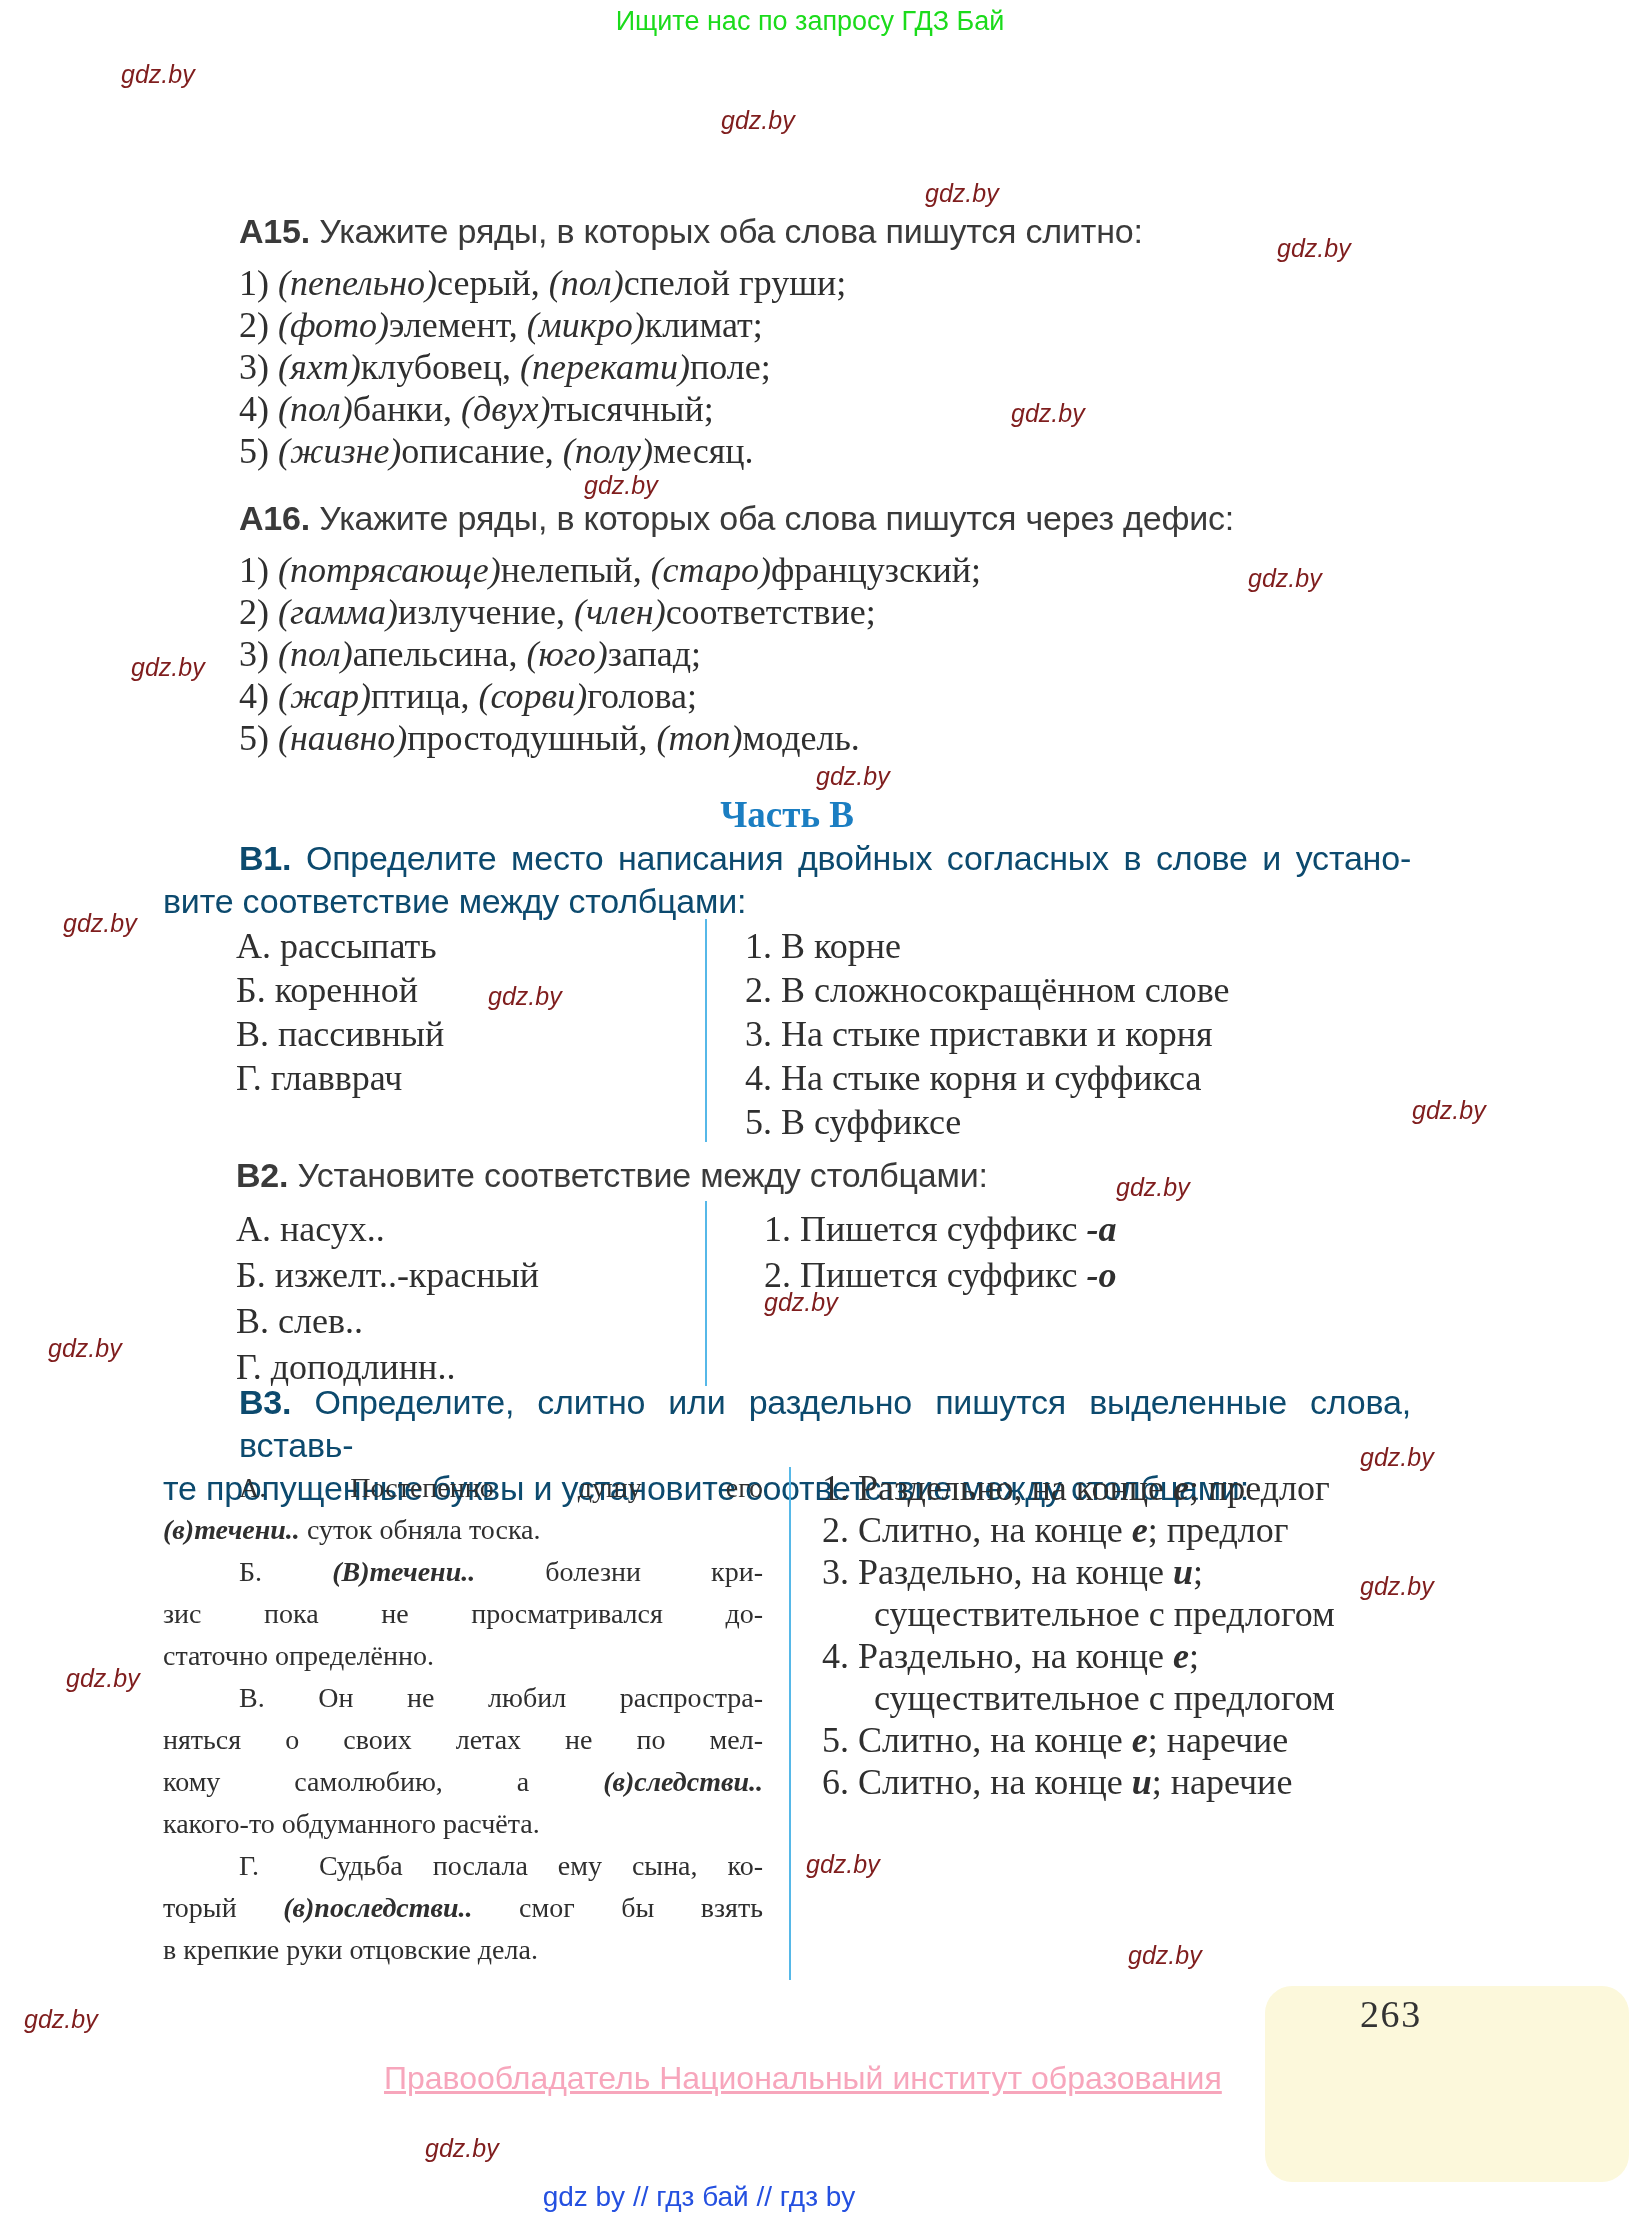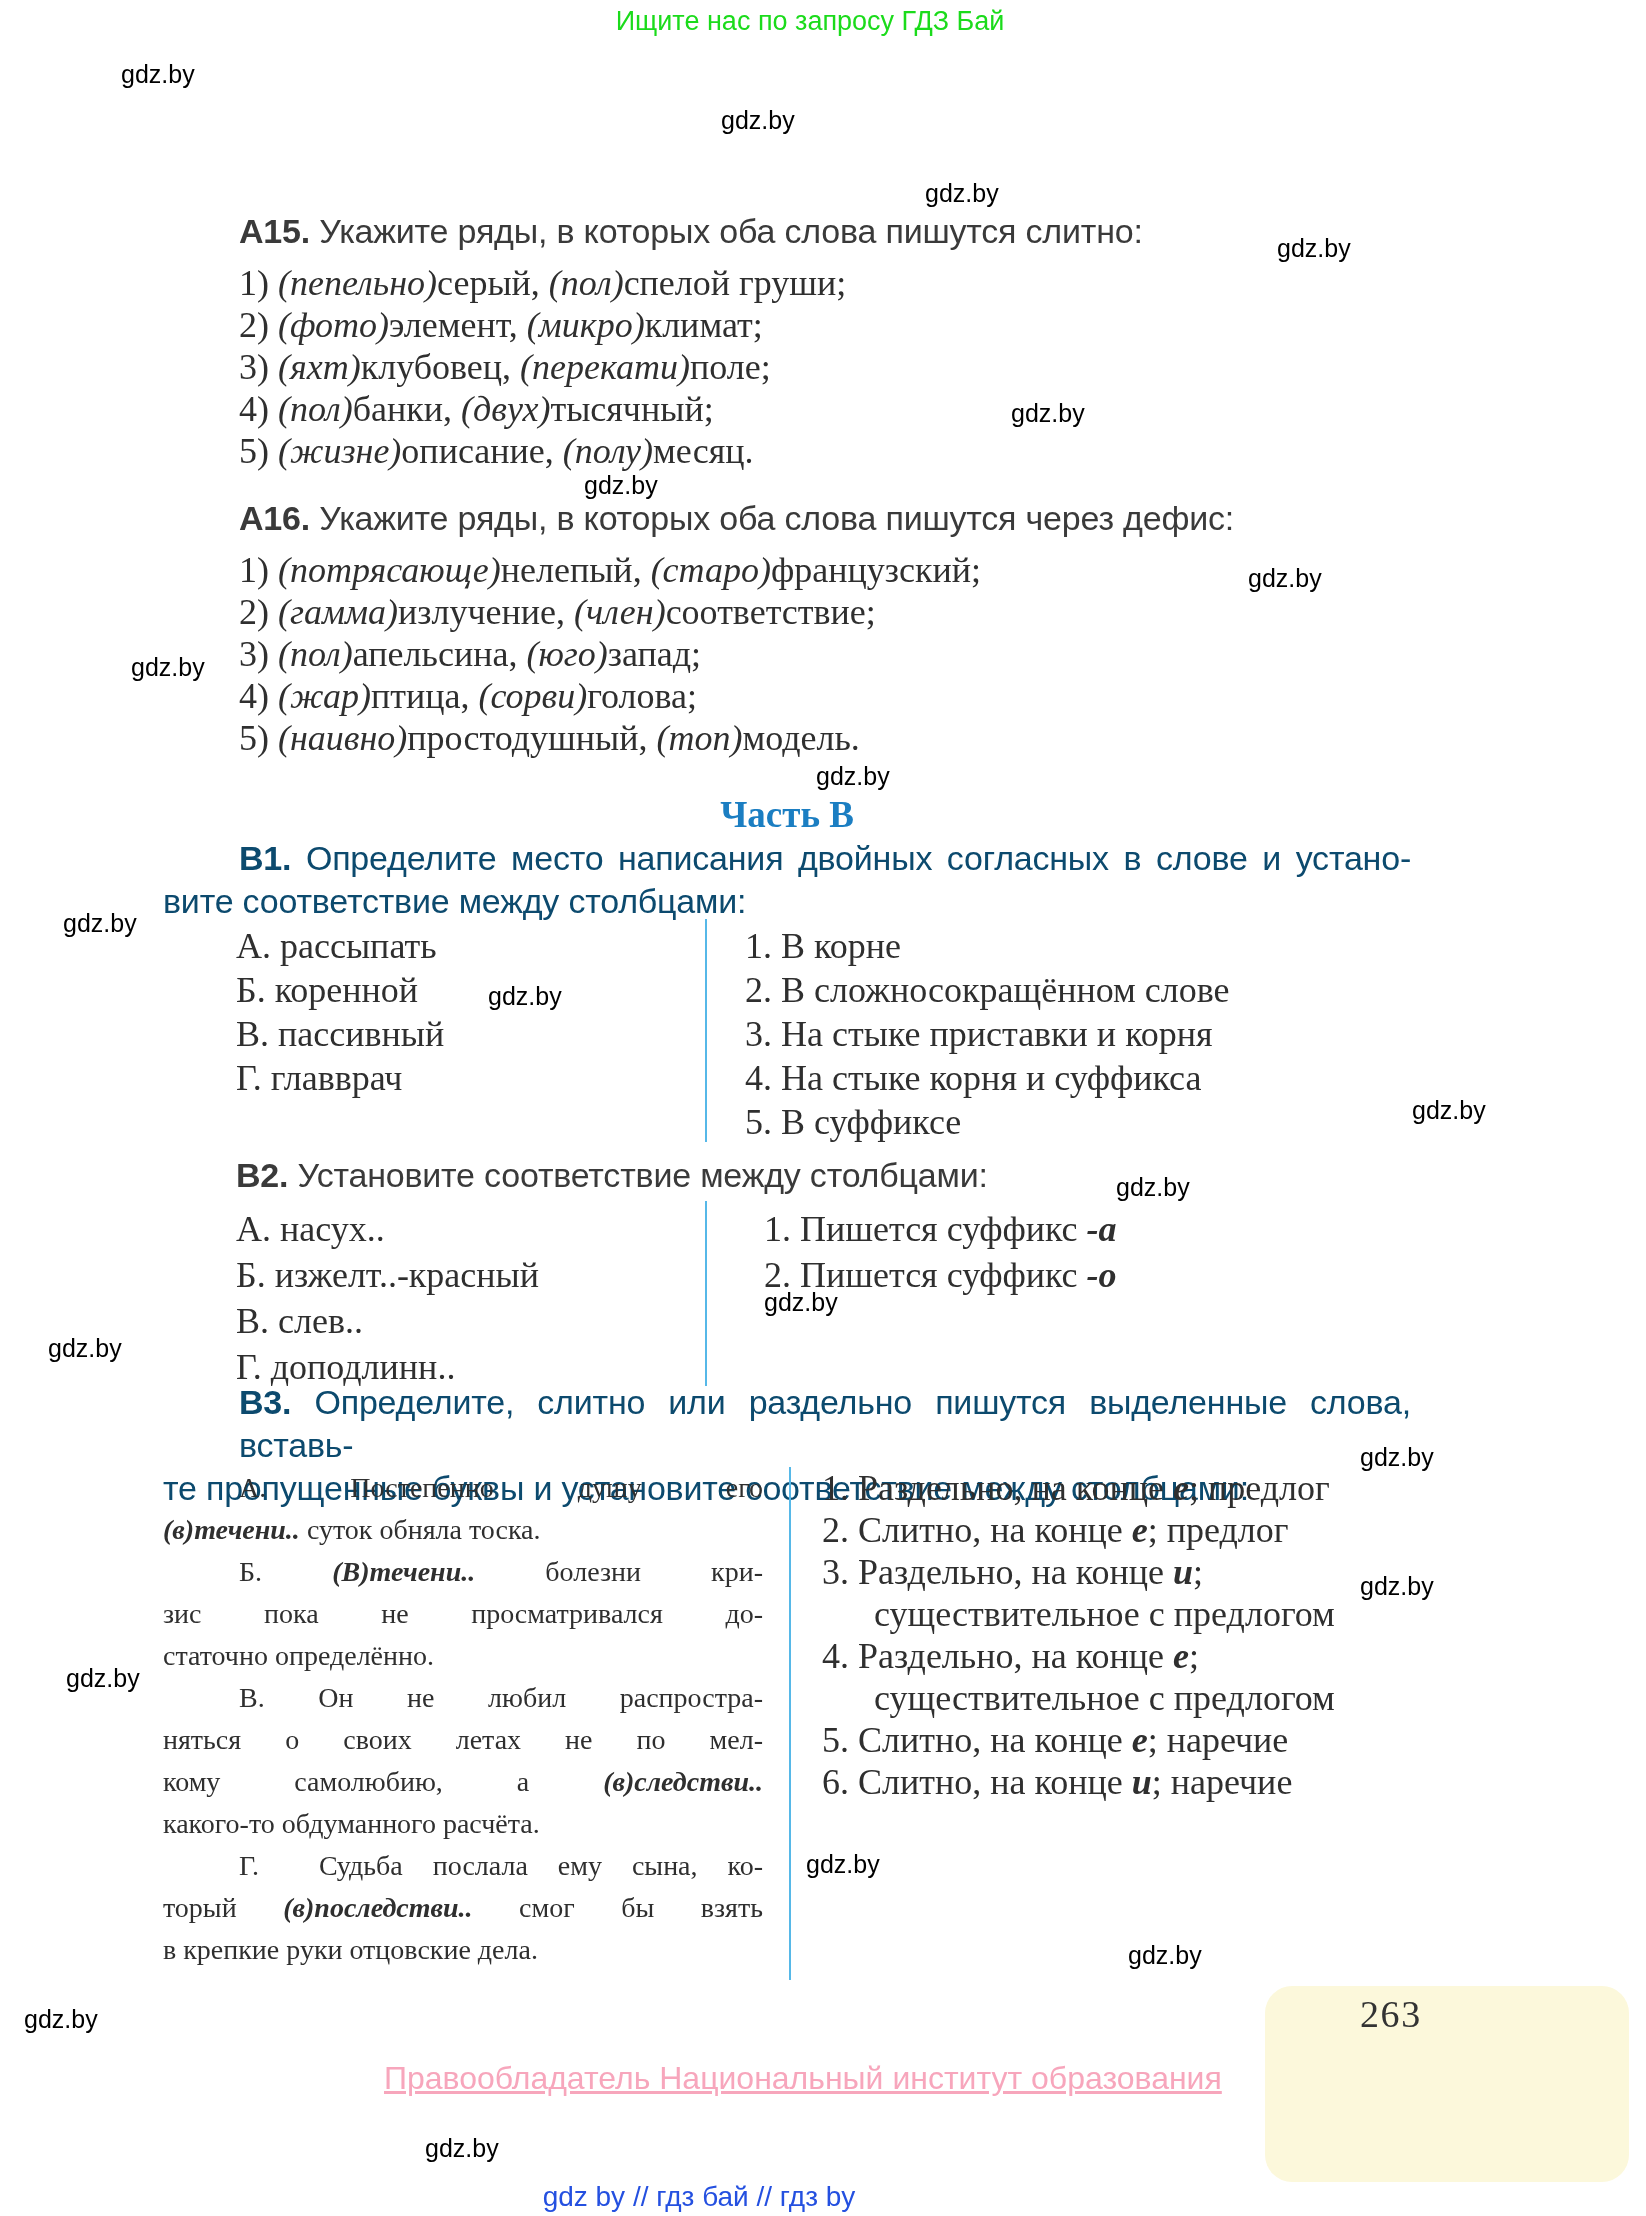--- a/index.html
+++ b/index.html
@@ -17,22 +17,23 @@
     position:absolute; top:6.4px; left:0; width:1620px;
     text-align:center;
     font-family:"Liberation Sans", sans-serif;
     font-size:27px; color:#1bdb1b;
   }
 
   
   .wm {
     position:absolute;
     font-family:"Liberation Sans", sans-serif;
-    font-size:25px; color:#000000;
+    font-size:25px; color:#7f1d1d;
     white-space:nowrap;
+    font-style:italic;
   }
 
   
   .sansline {
     font-family:"Liberation Sans", sans-serif;
     font-size:34px; color:#3a3a3a;
     letter-spacing:-0.2px;
   }
   .bld { font-weight:bold; }
   .it  { font-style:italic; }

